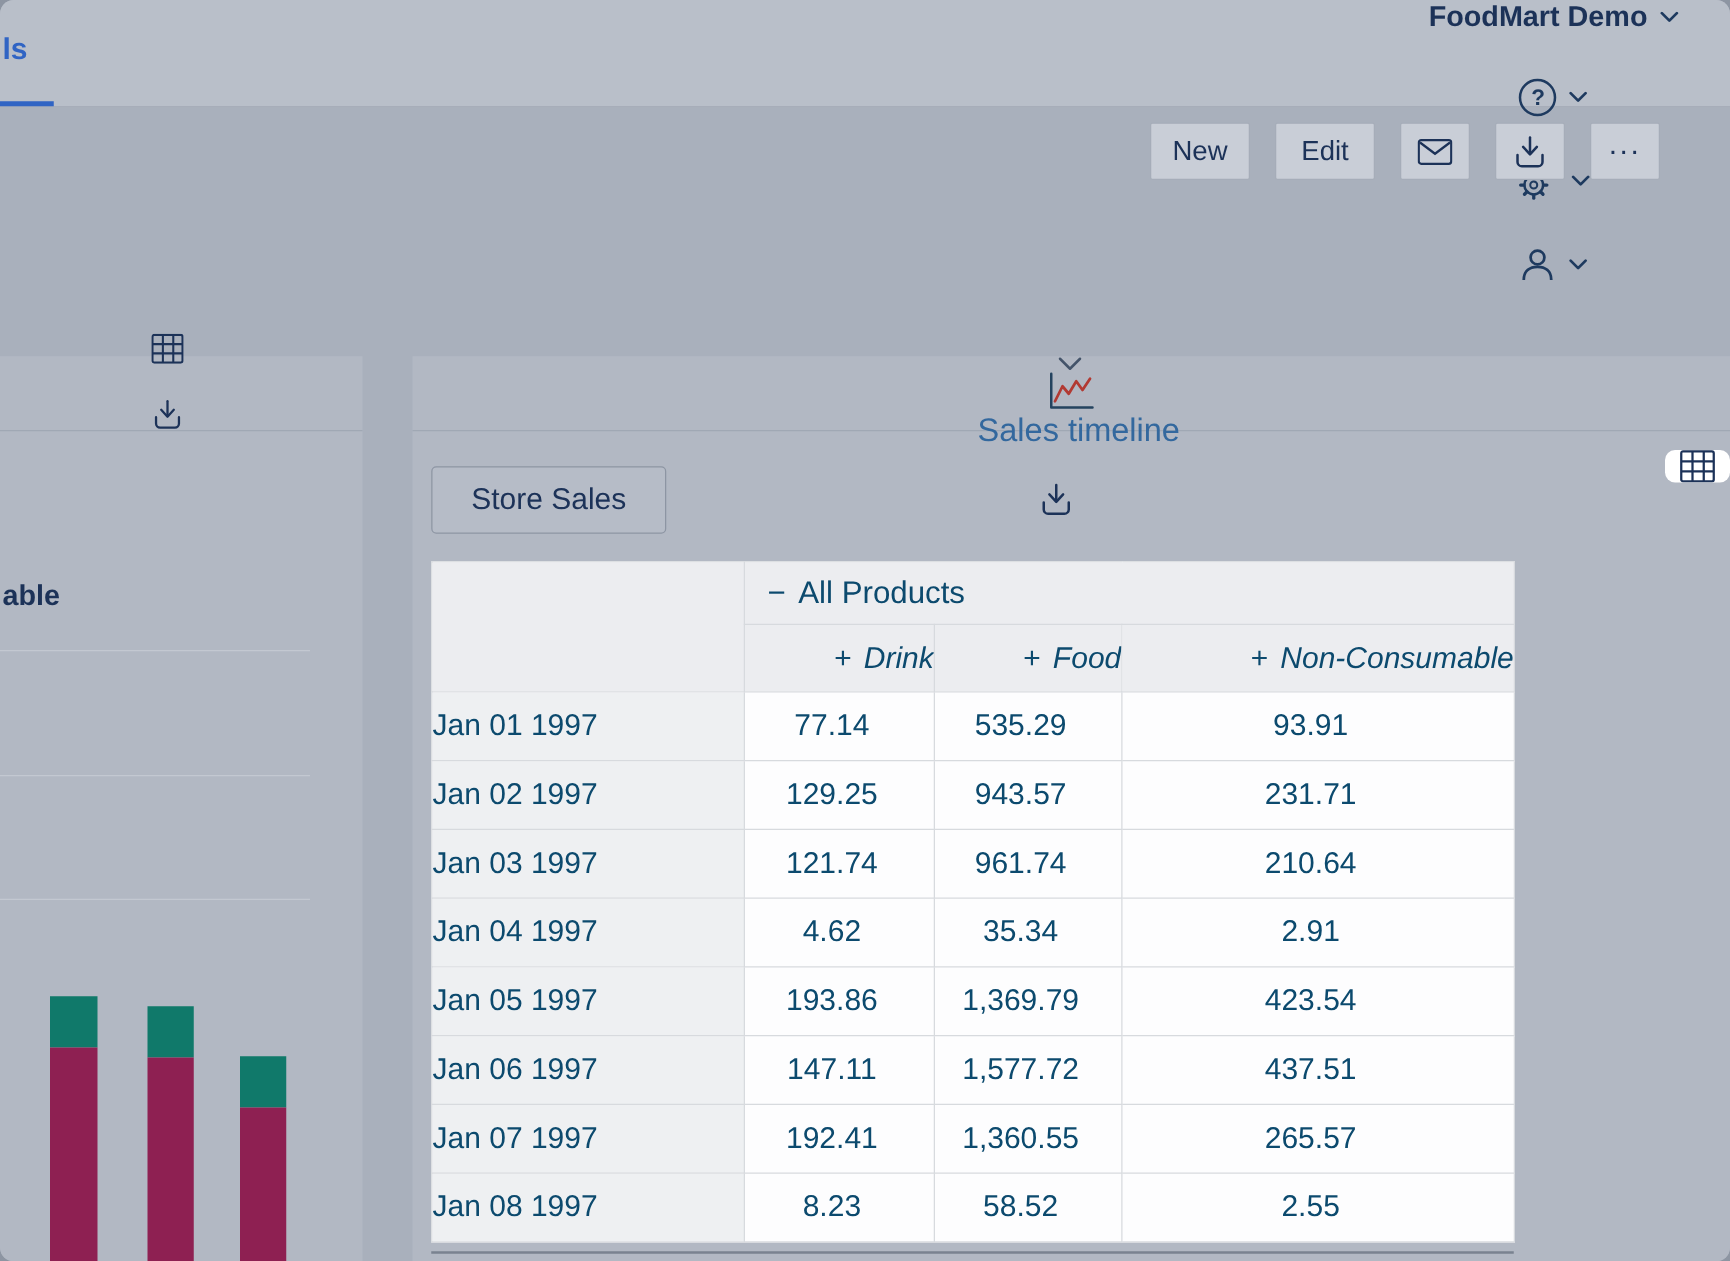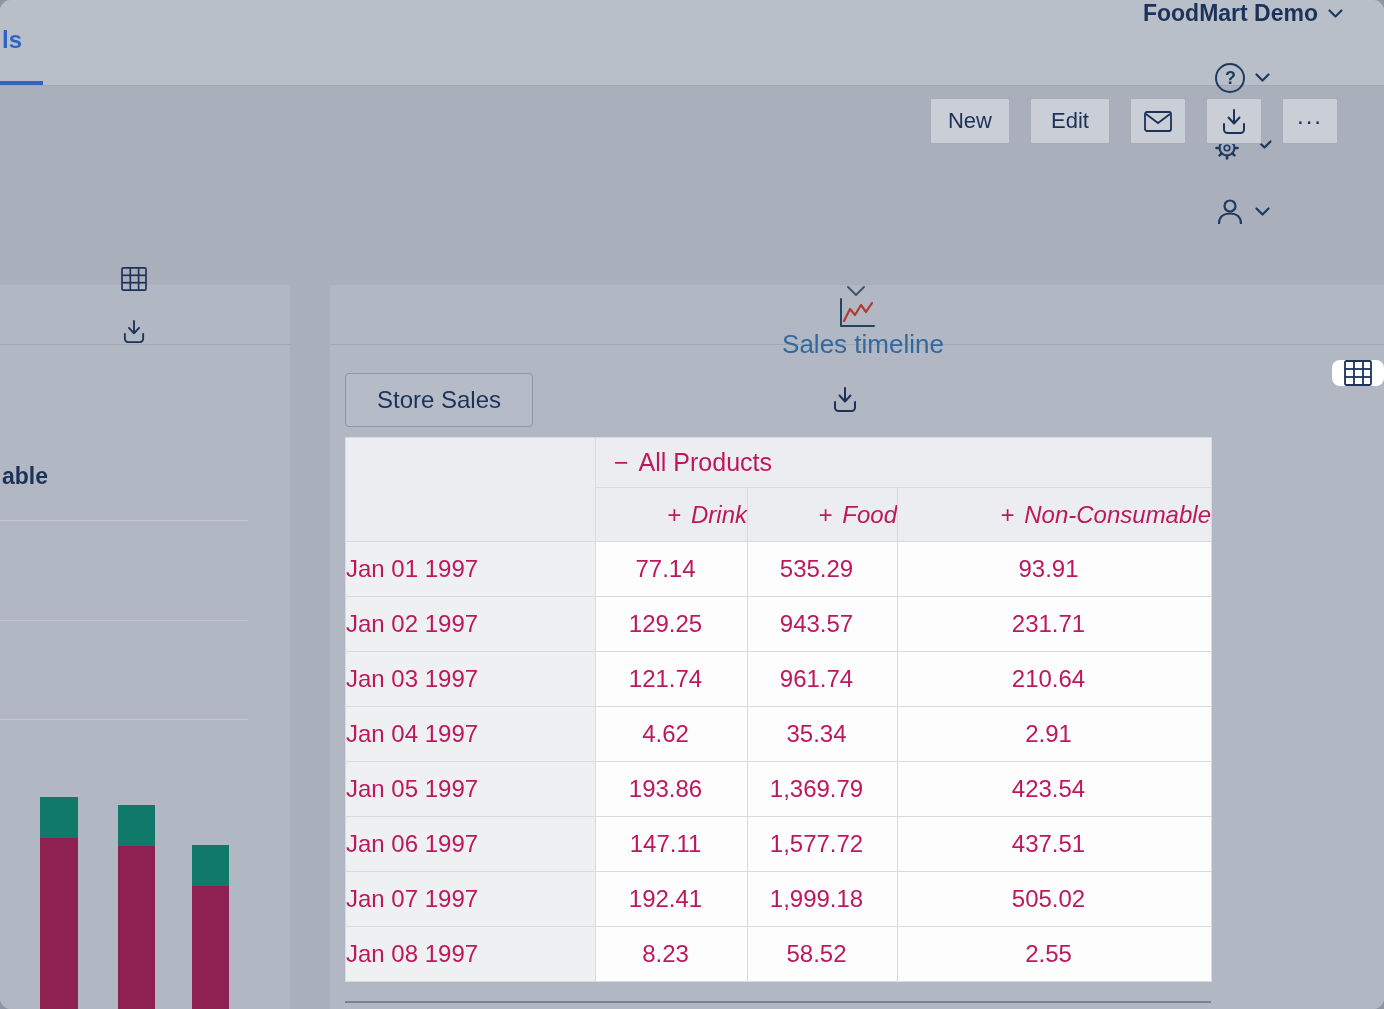--- a/index.html
+++ b/index.html
@@ -21,21 +21,21 @@
     display:flex; align-items:center; gap:36px;flex-direction:column;
   }
   .nav-group { display:flex; align-items:center; gap:10px; cursor:pointer; }
   .workspace { font-size:23px; font-weight:bold; color:#1c3258; }
   .help-circle {
     width:30px; height:30px; border:2.5px solid #1e3a5f; border-radius:50%;
     display:flex; align-items:center; justify-content:center;
     font-size:18px; font-weight:bold; color:#1e3a5f;
   }
   
-  .toolbar { position:absolute; top:98px; right:46px; display:flex; gap:20px; }
+  .toolbar { position:absolute; top:98px; right:56px; display:flex; gap:20px; }
   .tb-btn {
     height:46px; background:#c9ced7; border:1px solid #a6adb9;
     font-family:"Liberation Sans", sans-serif; font-size:22px; color:#1c3258;
     display:flex; align-items:center; justify-content:center; cursor:pointer; border-radius:2px;
   }
   .tb-text { width:80px; }
   .tb-icon { width:56px; }
   .more-dots { font-size:24px; letter-spacing:2px; color:#1c3258; line-height:10px; padding-bottom:10px; }
   
   .left-panel {
@@ -68,23 +68,23 @@
   .bar .maroon { background:#8e2052; width:100%; flex:1; }
   
   .measure-btn {
     position:absolute; left:15px; top:88px; width:188px; height:54px;
     background:#b6bcc7; border:1px solid #8d95a3; border-radius:4px;
     font-family:"Liberation Sans", sans-serif; font-size:24px; color:#1c3258;
     cursor:pointer;
   }
   
   .pivot {
-    position:absolute; left:15px; top:152px; width:866px;
+    position:absolute; left:15px; top:164px; width:866px;
     border-collapse:collapse; table-layout:fixed;
-    font-size:24px; color:#be185d; background:#fdfdfe;
+    font-size:24px; color:#0c4a6e; background:#fdfdfe;
   }
   .pivot td { border:1px solid #d7dade; overflow:hidden; white-space:nowrap; }
   .pivot .h1 td { height:50px; }
   .pivot .h2 td { height:54px; }
   .pivot tbody td { height:55px; }
   .corner, .group-cell, .colhead { background:#ecedf0; }
   .group-cell { padding-left:18px; font-size:25px; text-align:left; cursor:pointer; }
   .colhead { padding-left:16px; text-align:right; cursor:pointer;font-style:italic; }
   .sign { margin-right:10px; }
   .rowlabel { background:#eef0f2; text-align:left; padding-right:32px; cursor:pointer; }
@@ -350,22 +350,22 @@
           </tr>
           <tr>
             <td class="rowlabel">Jan 06 1997</td>
             <td class="valcell">147.11</td>
             <td class="valcell">1,577.72</td>
             <td class="valcell">437.51</td>
           </tr>
           <tr>
             <td class="rowlabel">Jan 07 1997</td>
             <td class="valcell">192.41</td>
-            <td class="valcell">1,999.18</td>
-            <td class="valcell">505.02</td>
+            <td class="valcell">1,360.55</td>
+            <td class="valcell">265.57</td>
           </tr>
           <tr>
             <td class="rowlabel">Jan 08 1997</td>
             <td class="valcell">8.23</td>
             <td class="valcell">58.52</td>
             <td class="valcell">2.55</td>
           </tr>
         </tbody>
     </table>
   </section>

